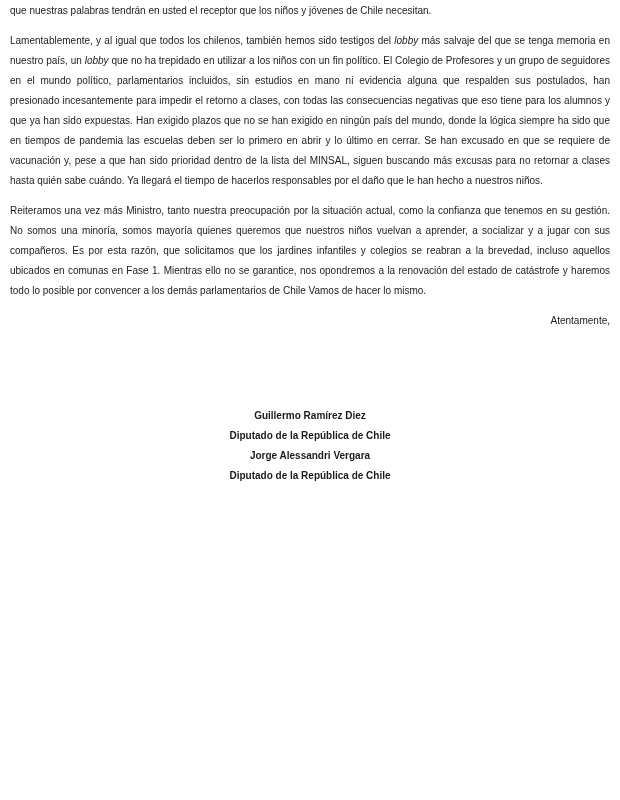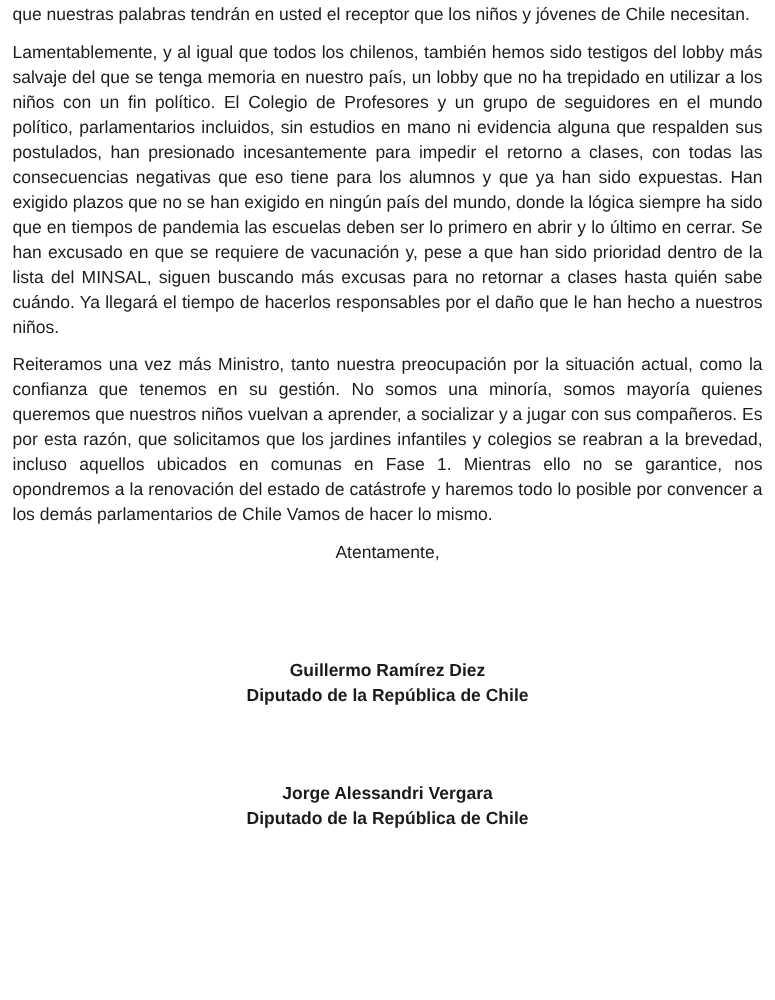--- a/index.html
+++ b/index.html
@@ -11,43 +11,42 @@
     height: 800px;
     overflow: hidden;
     background: #ffffff;
     font-family: "Liberation Sans", sans-serif;
   }
   .page {
     box-sizing: border-box;
     width: 620px;
     height: 800px;
     padding: 1px 10px 0 10px;
-    font-size: 14px;
+    font-size: 10px;
     line-height: 20px;
     color: #1b1b1b;
   }
   .para {
     margin: 0 0 10px 0;
     text-align: justify;
     text-justify: inter-word;
   }
-  .para .italic { }
+  .para .italic { font-style: italic; }
   .para .bold   { font-weight: 400; }
   .closing {
     margin: 0;
-    text-align: center;
+    text-align: right;
   }
   .signatures {
     margin-top: 75px;
   }
   .signature-block {
     text-align: center;
   }
   .signature-block + .signature-block {
-    margin-top: 58px;
   }
   .signatory-name {
     font-weight: 700;
   }
   .signatory-title {
     font-weight: 700;
   }
 </style>
 </head>
 <body style="background: rgb(255, 255, 255);">

